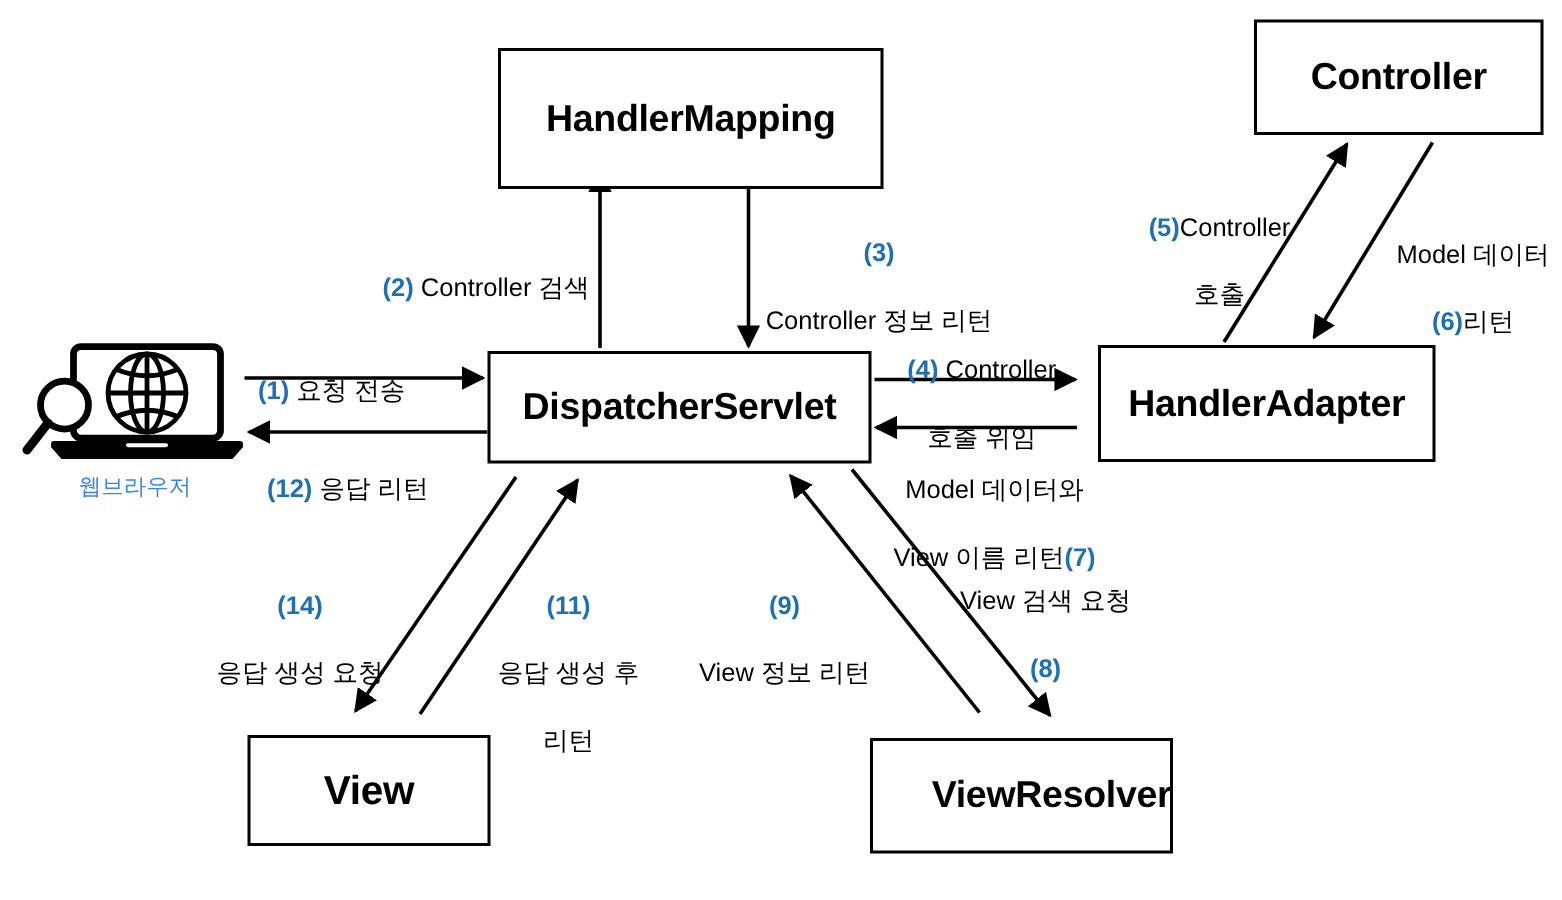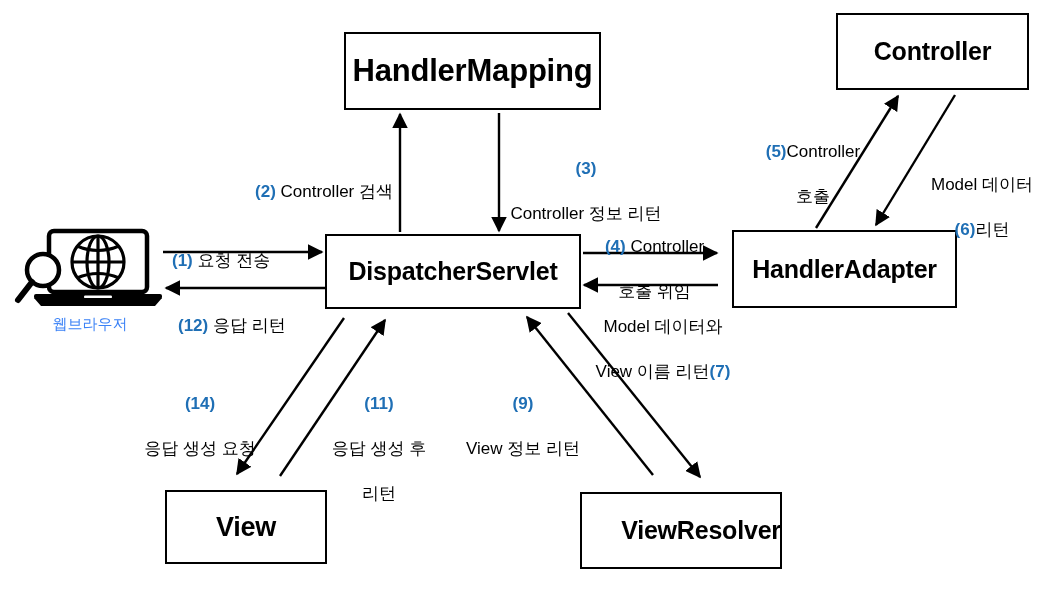--- a/index.html
+++ b/index.html
@@ -25,21 +25,21 @@
     background: #ffffff;
     display: flex;
     align-items: center;
     justify-content: center;
     color: #000000;
     font-weight: bold;
     font-family: "Liberation Sans", sans-serif;
     letter-spacing: -0.2px;
     z-index: 5;
   }
-  #box-handlermapping { left: 344px; top: 32px;  width: 257px; height: 78px; font-size: 31px; }
+  #box-handlermapping { left: 332px; top: 32px;  width: 257px; height: 94px; font-size: 25px; }
   #box-controller     { left: 836px; top: 13px;  width: 193px; height: 77px; font-size: 25px; }
   #box-dispatcher     { left: 325px; top: 234px; width: 256px; height: 75px; font-size: 25px; }
   #box-handleradapter { left: 720px; top: 230px; width: 225px; height: 78px; font-size: 25px; margin-left: 12px; }
   #box-view           { left: 165px; top: 490px; width: 162px; height: 74px; font-size: 27px; }
   #box-viewresolver   { left: 580px; top: 492px; width: 202px; height: 77px; font-size: 25px; padding-left: 40px; }
 
   
   #browser-icon {
     position: absolute;
     left: 14px;
@@ -183,35 +183,39 @@
   <div class="edge-label lbl-center" style="left:588px; top:294px; width:150px;">
     <div>Model 데이터와</div>
     <div><span>View 이름 리턴</span><span class="num">(7)</span></div>
   </div>
 
   <div class="edge-label lbl-center" style="left:748px; top:119px; width:130px;">
     <div><span class="num">(5)</span><span>Controller</span></div>
     <div>호출</div>
   </div>
 
-  <div class="edge-label lbl-center" style="left:923px; top:152px; width:118px;text-align:center;">
+  <div class="edge-label lbl-center" style="left:923px; top:137px; width:118px;text-align:center;">
     <div>Model 데이터</div>
     <div><span class="num">(6)</span><span>리턴</span></div>
   </div>
 
   <div class="edge-label lbl-center" style="left:139px; top:371px; width:122px;">
     <div class="num">(14)</div>
     <div>응답 생성 요청</div>
   </div>
 
   <div class="edge-label lbl-center" style="left:325px; top:371px; width:108px;">
     <div class="num">(11)</div>
     <div>응답 생성 후</div>
     <div>리턴</div>
   </div>
 
   <div class="edge-label lbl-center" style="left:458px; top:371px; width:130px;">
     <div class="num">(9)</div>
     <div>View 정보 리턴</div>
   </div>
 
+  <div class="edge-label lbl-center" style="left:632px; top:368px; width:130px;">
+    <div>View 검색 요청</div>
+    <div class="num">(8)</div>
+  </div>
 
 </div>
 
 </body></html>

